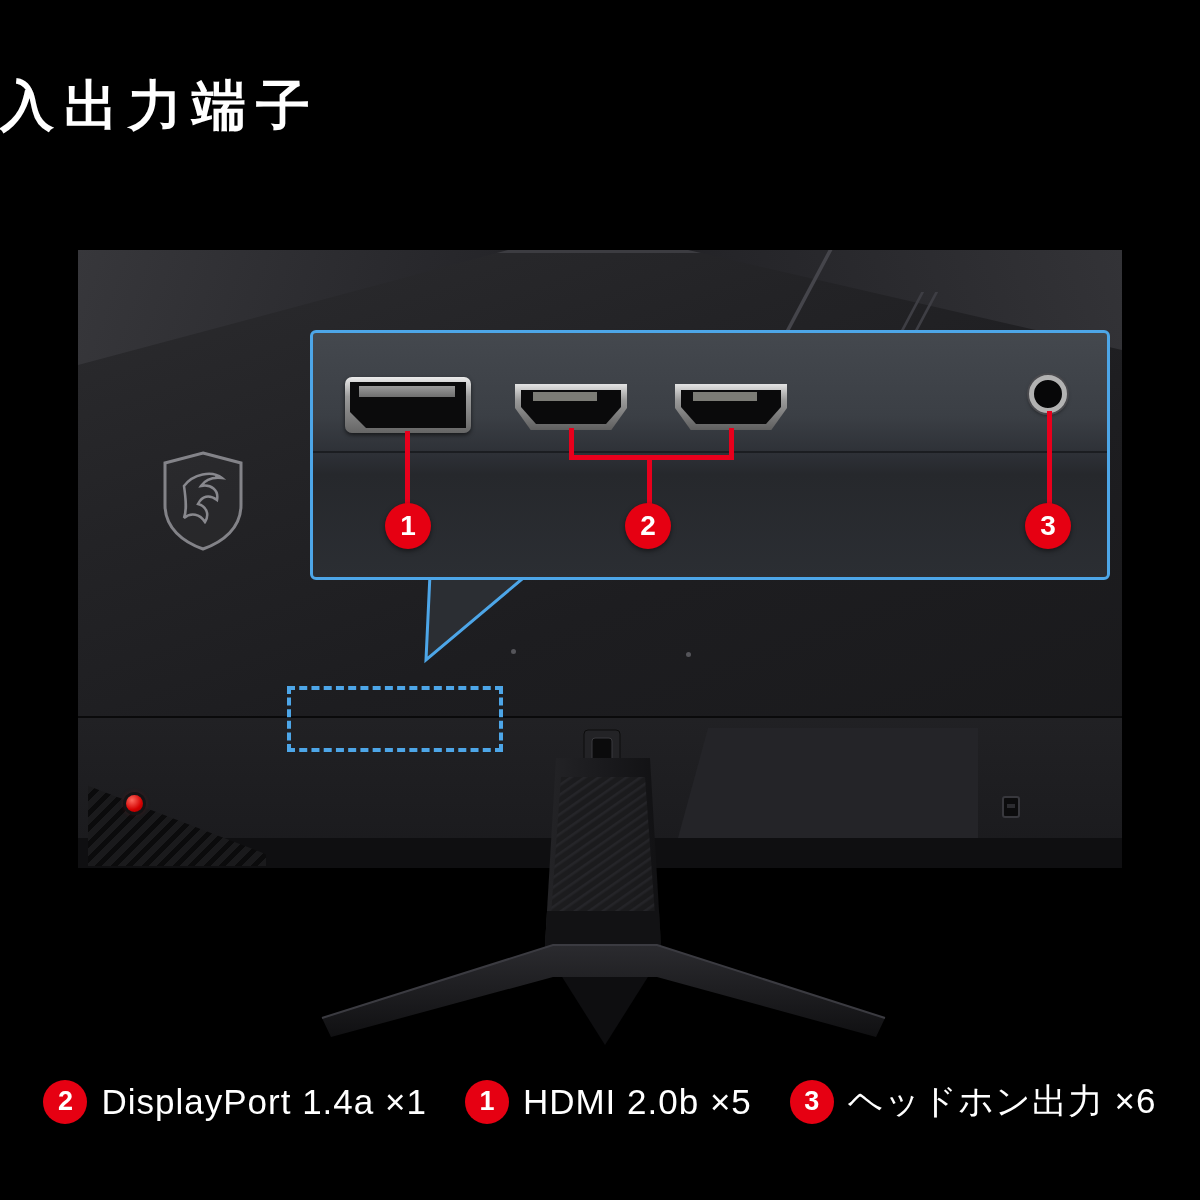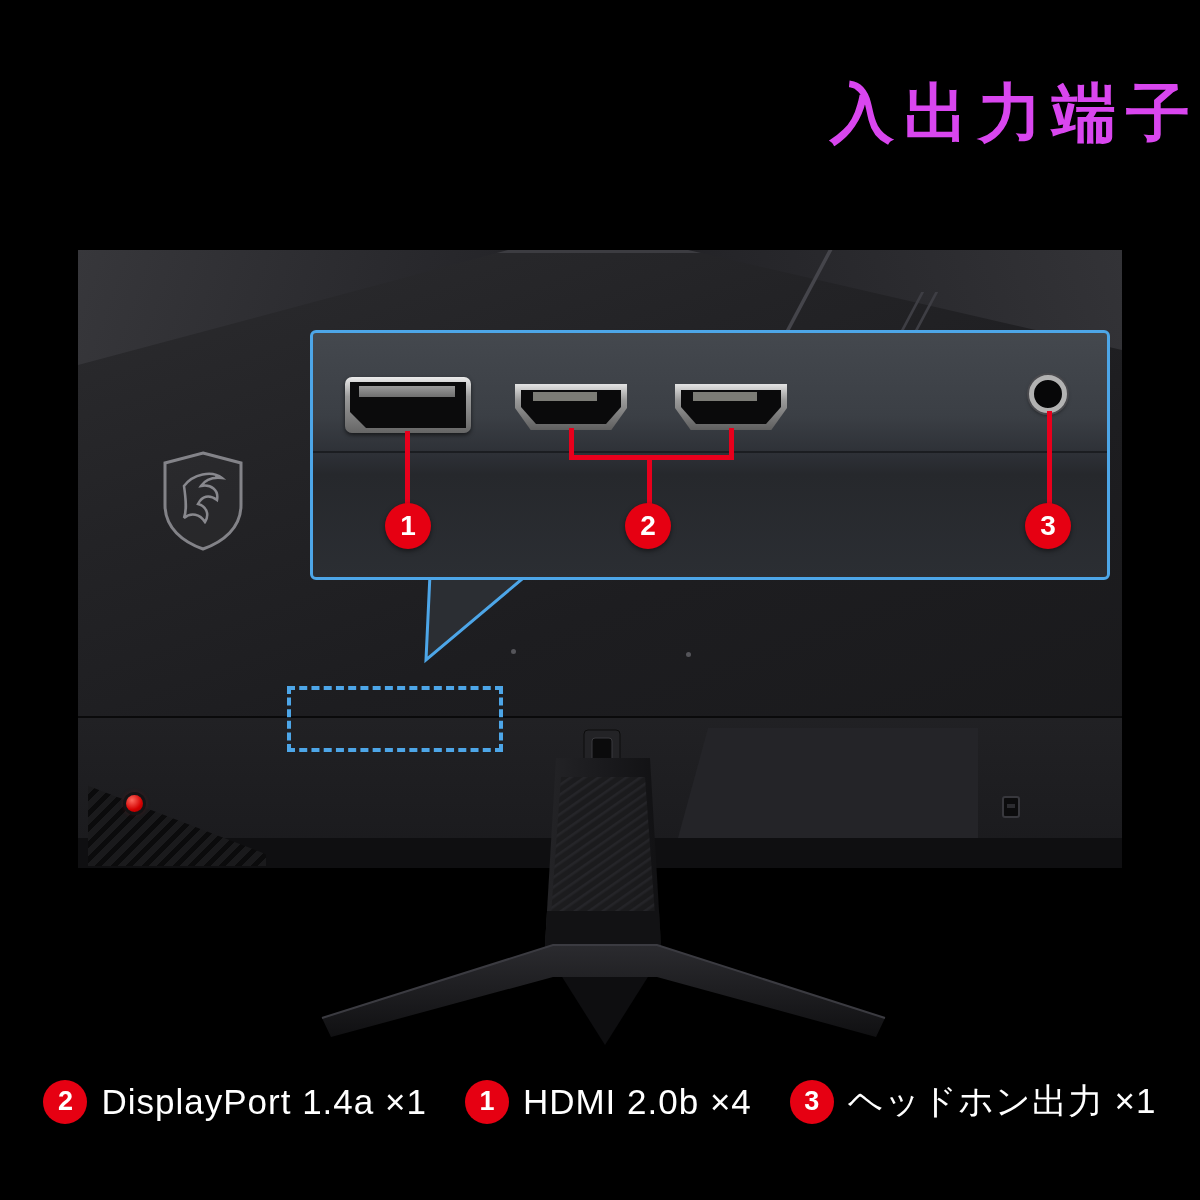--- a/index.html
+++ b/index.html
@@ -1,22 +1,22 @@
 <!DOCTYPE html>
 <html><head>
 <meta charset="utf-8">
 <style>
   html,body{margin:0;padding:0;background:#000;}
   #stage{position:relative;width:1200px;height:1200px;background:#000;overflow:hidden;
          font-family:"Liberation Sans", sans-serif;color:#fff;}
   .abs{position:absolute;}
 
   
-  #title{top:70px;left:0;width:100%;text-align:right;font-size:64px;font-weight:bold;
-         letter-spacing:10px;color:#d946ef;}
+  #title{top:70px;left:0;width:100%;text-align:left;font-size:54px;font-weight:bold;
+         letter-spacing:10px;color:#ffffff;}
 
   
   #monitor{left:78px;top:250px;width:1044px;height:618px;
            background:linear-gradient(160deg,#2c2c2f 0%,#232326 30%,#1d1d20 55%,#18181a 100%);}
   #monitor-top-edge{left:0;top:0;width:100%;height:3px;background:#3c3c41;}
   .facet-tl{left:0;top:0;width:430px;height:115px;
             background:linear-gradient(110deg,#37373b,#232327);
             clip-path:polygon(0 0,100% 0,0 100%);}
   .facet-tr{left:610px;top:0;width:434px;height:100px;
             background:linear-gradient(250deg,#333337,#222226);
@@ -205,21 +205,21 @@
     <path d="M27,303 L258,230 L362,230 L590,303" fill="none" stroke="#3b3b41" stroke-width="2"></path>
   </svg>
 
   <div id="legend" class="abs">
     <div class="legend-item">
       <div class="legend-badge">2</div>
       <div class="legend-label">DisplayPort 1.4a ×1</div>
     </div>
     <div class="legend-item">
       <div class="legend-badge">1</div>
-      <div class="legend-label">HDMI 2.0b ×4</div>
+      <div class="legend-label">HDMI 2.0b ×5</div>
     </div>
     <div class="legend-item">
       <div class="legend-badge">3</div>
-      <div class="legend-label">ヘッドホン出力 ×1</div>
+      <div class="legend-label">ヘッドホン出力 ×6</div>
     </div>
   </div>
 
 </div>
 
 </body></html>

